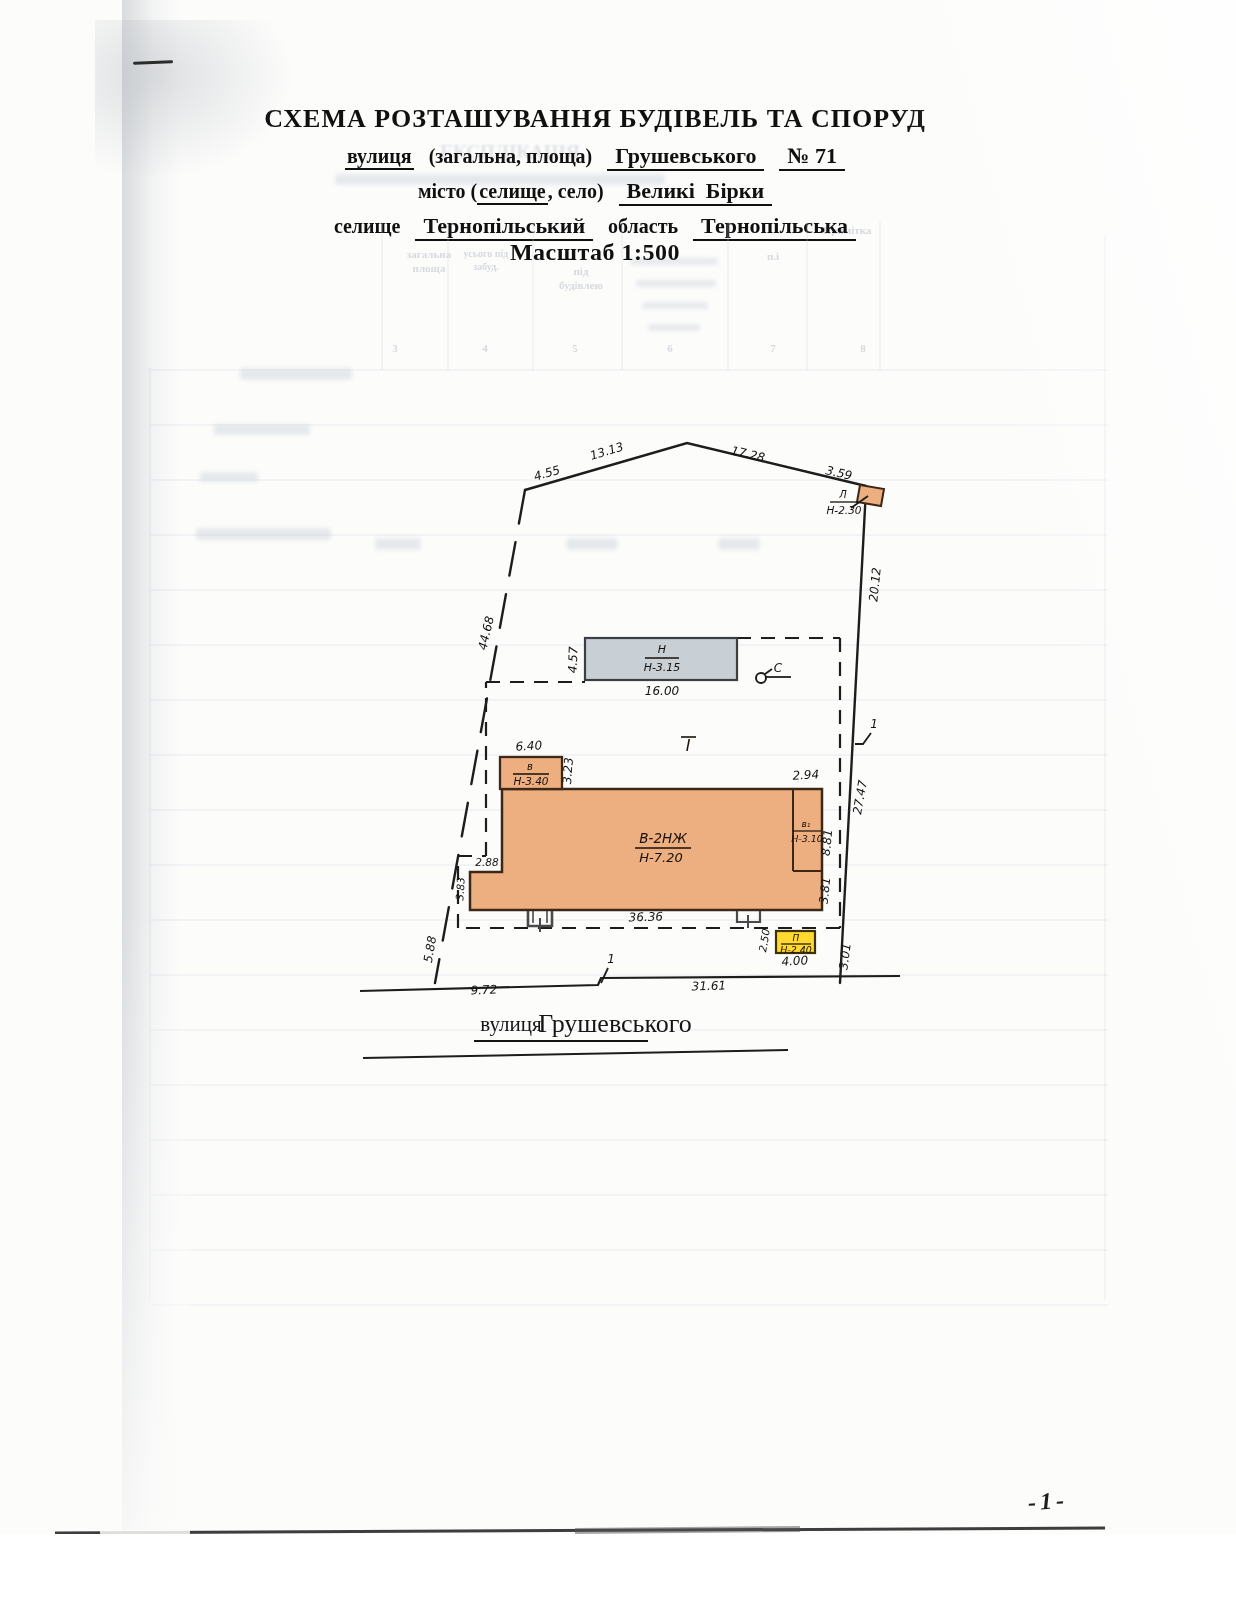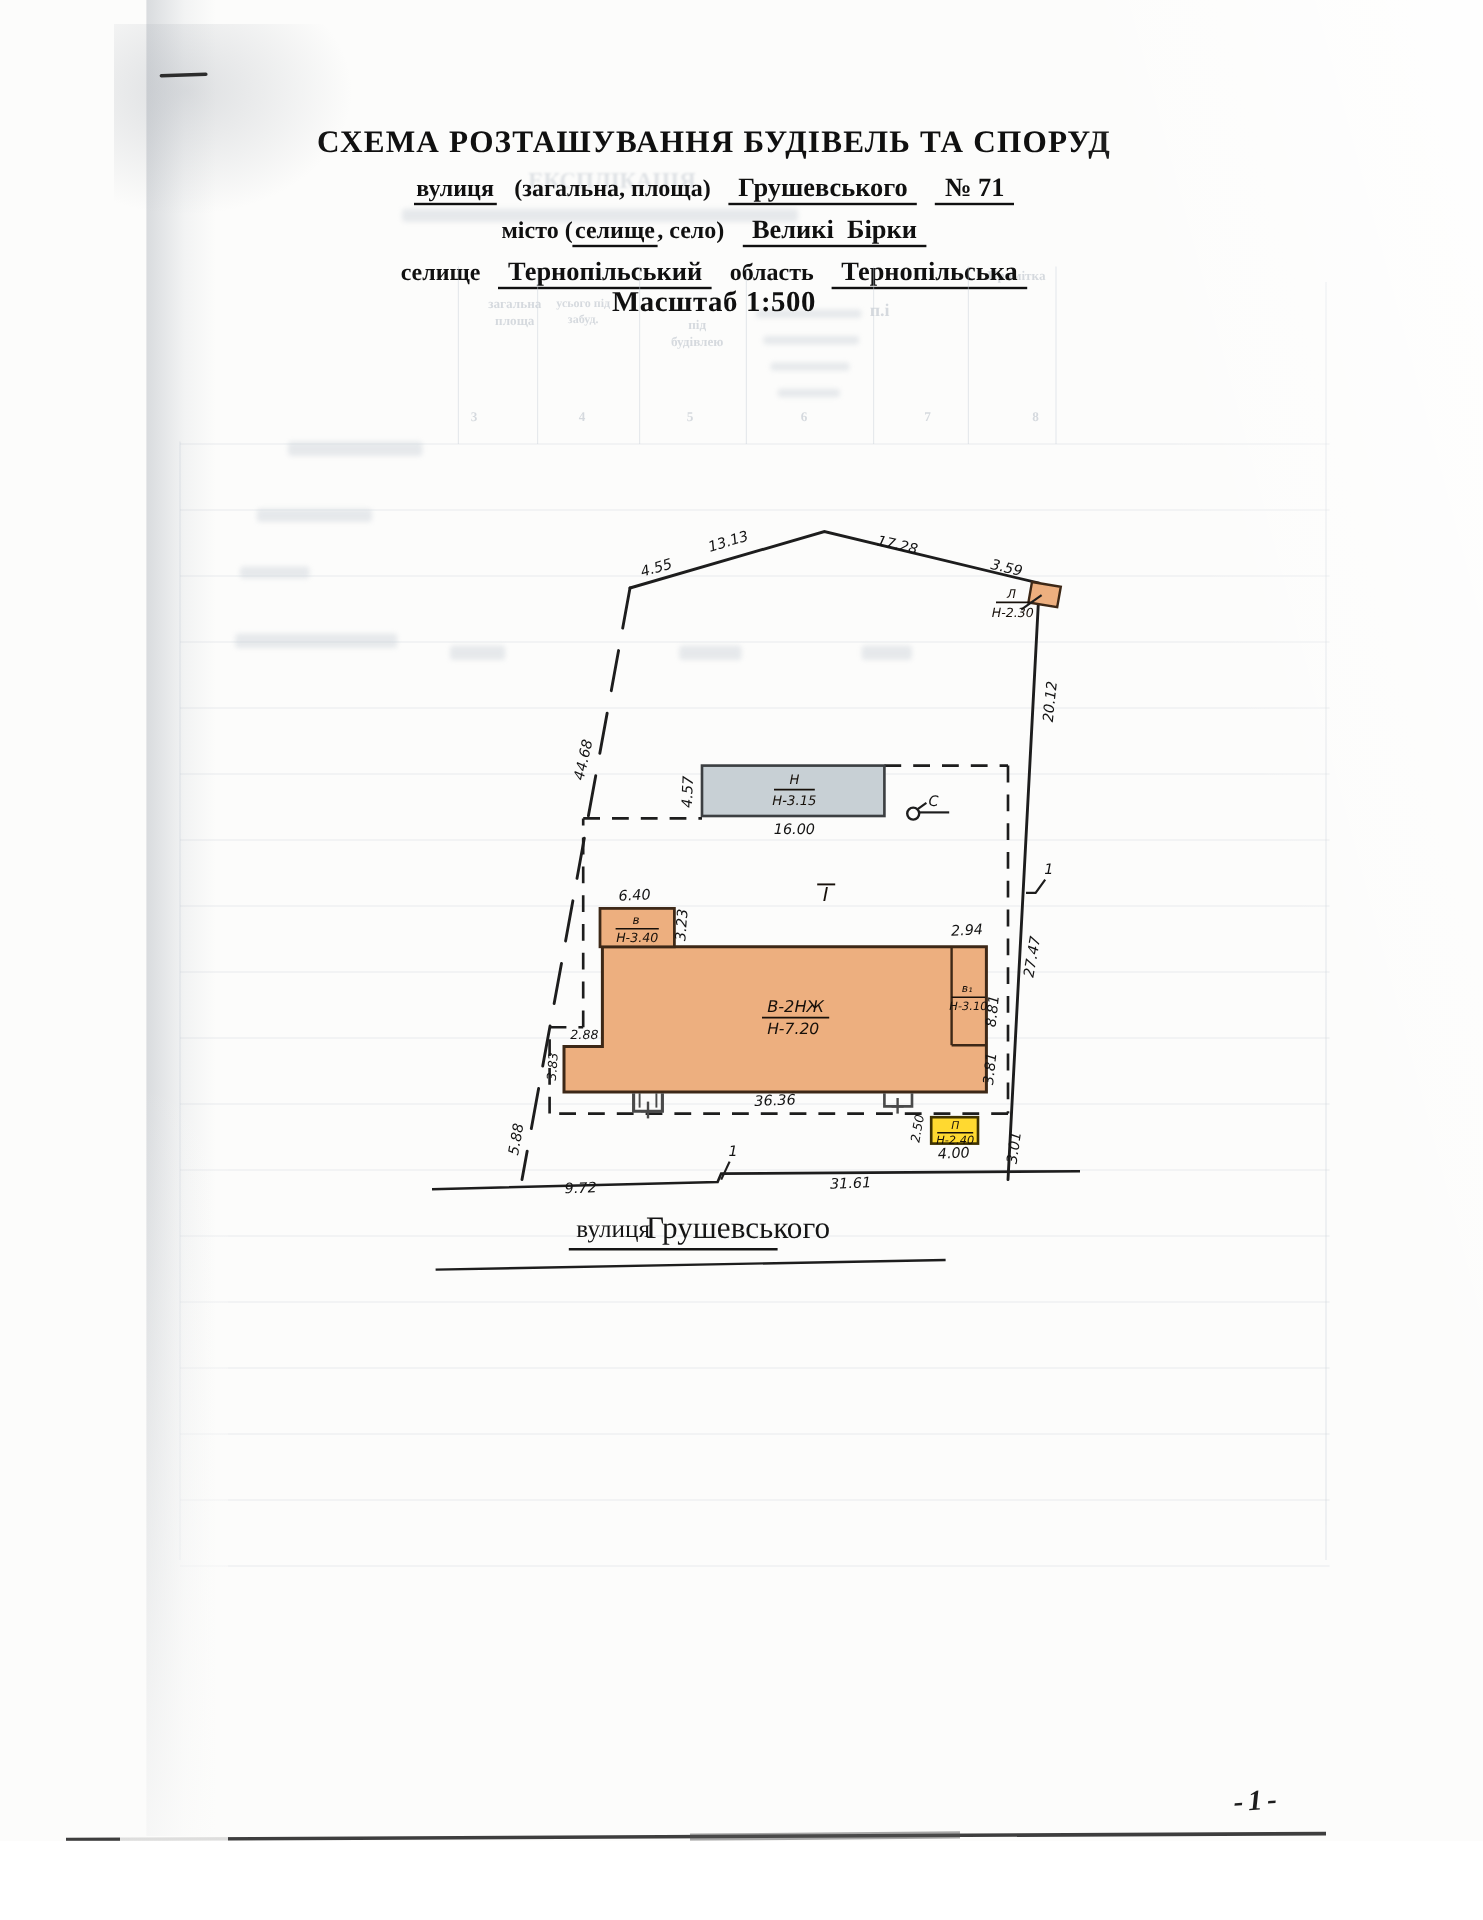--- a/index.html
+++ b/index.html
@@ -48,21 +48,21 @@
 </head>
 <body>
 
 <div class="paper"></div>
 
 <div class="ghost-text gt-title">ЕКСПЛІКАЦІЯ</div>
 <div class="ghost-bar" style="left:335px;top:174px;width:330px;height:11px;"></div>
 <div class="ghost-text" style="left:400px;top:248px;width:58px;font-size:11px;">загальна площа</div>
 <div class="ghost-text" style="left:455px;top:248px;width:62px;font-size:10px;">усього під забуд.</div>
 <div class="ghost-text" style="left:552px;top:228px;width:58px;font-size:11px;margin-top:37px;">під будівлею</div>
-<div class="ghost-text" style="left:708px;top:250px;width:50px;font-size:15px;">п.і</div>
+<div class="ghost-text" style="left:748px;top:250px;width:50px;font-size:11px;">п.і</div>
 <div class="ghost-text" style="left:812px;top:224px;width:70px;font-size:11px;">Примітка</div>
 <div class="ghost-bar" style="left:630px;top:258px;width:88px;height:7px;"></div>
 <div class="ghost-bar" style="left:636px;top:280px;width:80px;height:7px;"></div>
 <div class="ghost-bar" style="left:642px;top:302px;width:66px;height:7px;"></div>
 <div class="ghost-bar" style="left:648px;top:324px;width:52px;height:7px;"></div>
 <div class="ghost-text" style="left:388px;top:342px;width:14px;font-size:11px;">3</div>
 <div class="ghost-text" style="left:478px;top:342px;width:14px;font-size:11px;">4</div>
 <div class="ghost-text" style="left:568px;top:342px;width:14px;font-size:11px;">5</div>
 <div class="ghost-text" style="left:663px;top:342px;width:14px;font-size:11px;">6</div>
 <div class="ghost-text" style="left:766px;top:342px;width:14px;font-size:11px;">7</div>

